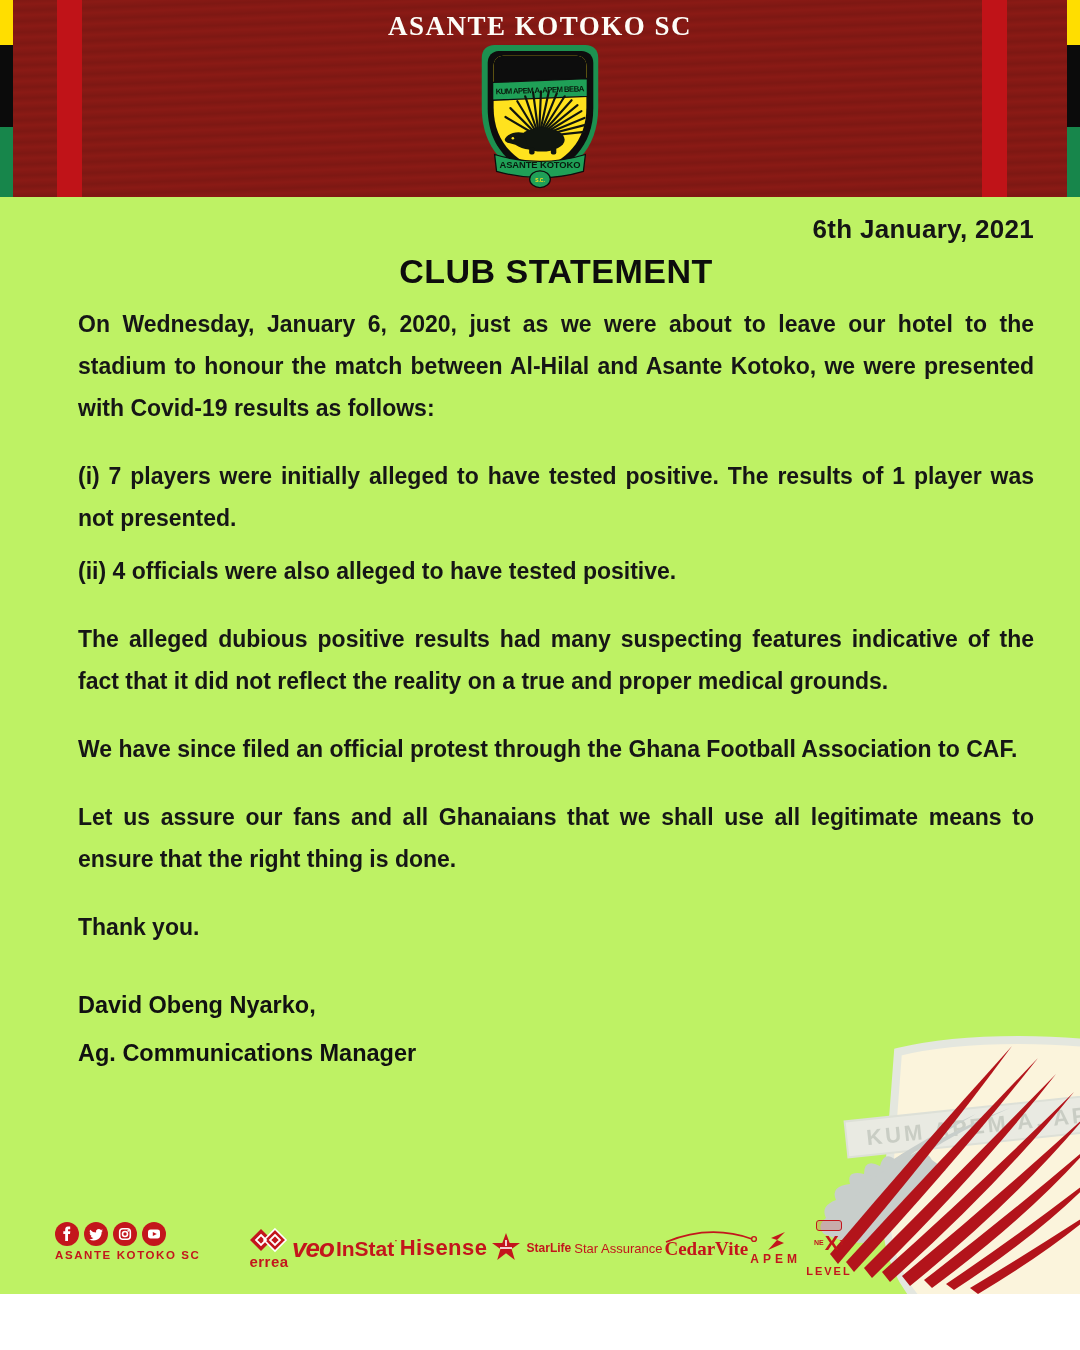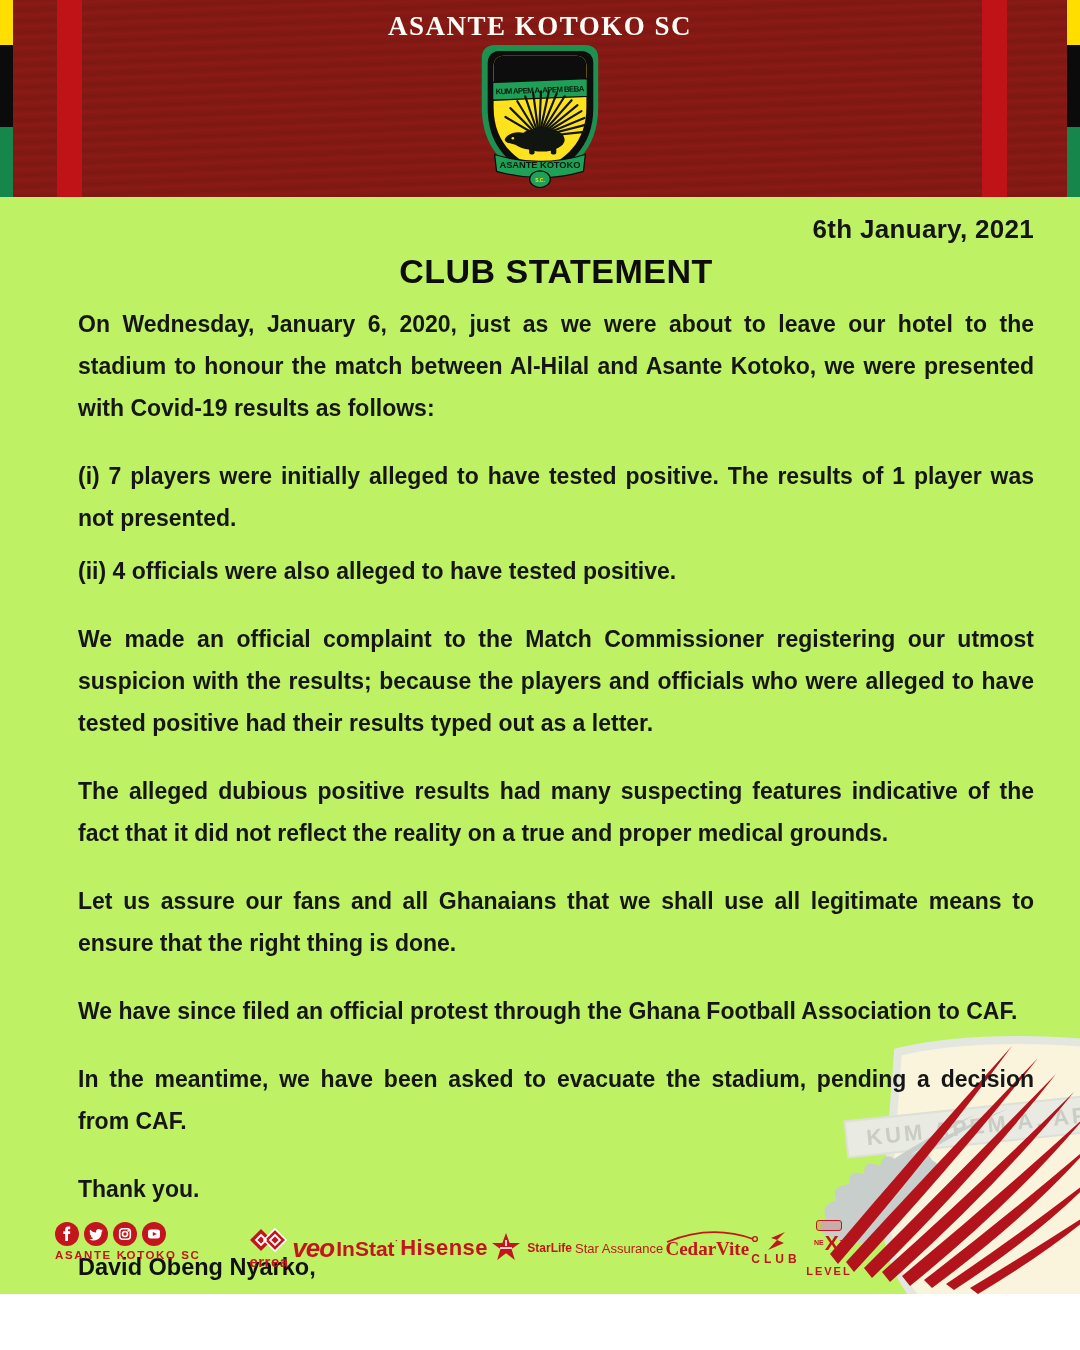--- a/index.html
+++ b/index.html
@@ -148,25 +148,23 @@
     </g>
   </svg>
 
   <div class="content">
     <div class="date">6th January, 2021</div>
     <div class="title">CLUB STATEMENT</div>
     <div class="paras">
       <p>On Wednesday, January 6, 2020, just as we were about to leave our hotel to the stadium to honour the match between Al-Hilal and Asante Kotoko, we were presented with Covid-19 results as follows:</p>
       <p class="tight">(i) 7 players were initially alleged to have tested positive. The results of 1 player was not presented.</p>
       <p>(ii) 4 officials were also alleged to have tested positive.</p>
-      <p>We made an official complaint to the Match Commissioner registering our utmost suspicion with the results; because the players and officials who were alleged to have tested positive had their results typed out as a letter.</p>
       <p>The alleged dubious positive results had many suspecting features indicative of the fact that it did not reflect the reality on a true and proper medical grounds.</p>
+      <p>We have since filed an official protest through the Ghana Football Association to CAF.</p>
       <p>Let us assure our fans and all Ghanaians that we shall use all legitimate means to ensure that the right thing is done.</p>
-      <p>We have since filed an official protest through the Ghana Football Association to CAF.</p>
-      <p>In the meantime, we have been asked to evacuate the stadium, pending a decision from CAF.</p>
       <p>Thank you.</p>
     </div>
     <div class="sig">
       <div>David Obeng Nyarko,</div>
       <div>Ag. Communications Manager</div>
     </div>
   </div>
 
   <div class="footer">
     <div class="social">
@@ -226,21 +224,21 @@
         <svg width="96" height="16" viewBox="0 0 96 16">
           <path d="M4,14 Q48,-4 90,11" fill="none" stroke="#c3161c" stroke-width="1.8"></path>
           <circle cx="92" cy="11" r="2.4" fill="none" stroke="#c3161c" stroke-width="1.4"></circle>
         </svg>
         <span>CedarVite</span>
       </div>
       <div class="sp sp-ceek">
         <svg width="22" height="20" viewBox="0 0 22 20">
           <path d="M20,1 L6,7 L12,9 L3,19 L19,12 L12,9 Z" fill="#c3161c"></path>
         </svg>
-        <span class="txt">CLUB</span>
+        <span class="txt">APEM</span>
       </div>
       <div class="sp sp-next">
         <div class="badge"></div>
         <div class="xrow">
           <span class="ne">NE</span>
           <span class="x">X</span>
           <span class="t">T</span>
         </div>
         <div class="level">LEVEL</div>
       </div>

